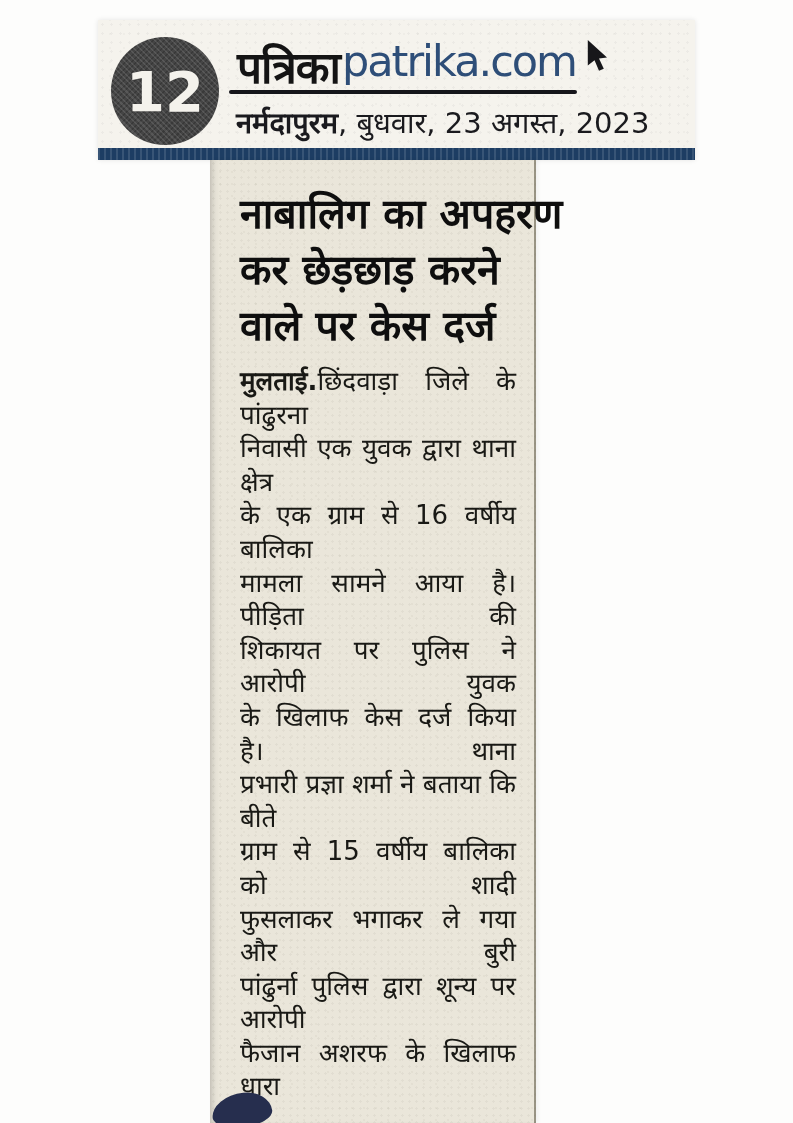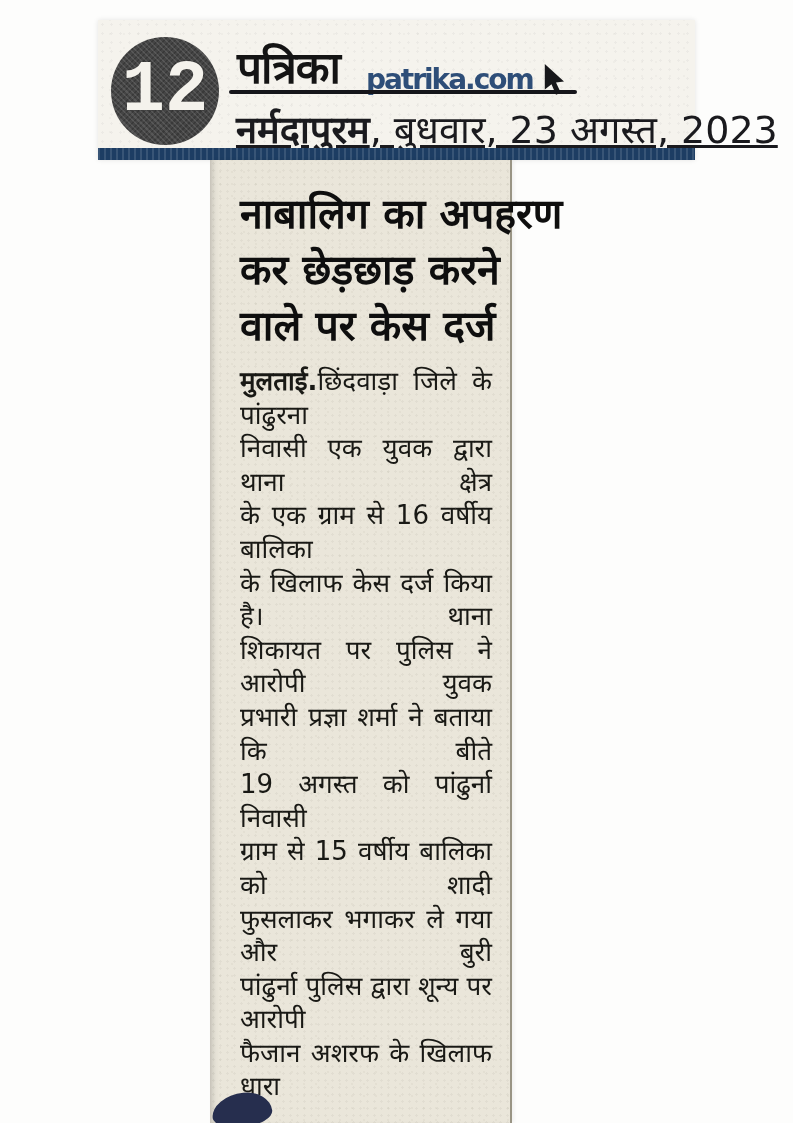--- a/index.html
+++ b/index.html
@@ -22,53 +22,52 @@
     background-position:0 0,5px 7px;
     box-shadow:0 0 5px rgba(0,0,0,0.10);
   }
   .page-circle{
     position:absolute;left:13px;top:17px;width:108px;height:108px;
     border-radius:50%;
     background-color:#454545;
     background-image:repeating-linear-gradient(45deg,rgba(255,255,255,0.10) 0 1.5px,transparent 1.5px 4px),
                      repeating-linear-gradient(-45deg,rgba(0,0,0,0.18) 0 1.5px,transparent 1.5px 4px);
     display:flex;align-items:center;justify-content:center;
-    color:#f4f2ec;font-size:72px;font-weight:800;
+    color:#f4f2ec;font-size:56px;font-weight:800;
     text-shadow:0 0 2px rgba(0,0,0,0.4);
-    font-family:Liberation Mono, monospace;
   }
   .brand-row{
     position:absolute;left:139px;top:16px;white-space:nowrap;
-    display:flex;align-items:flex-end;
+    display:flex;align-items:flex-start;
   }
   .brand-hindi{
     font-size:44px;font-weight:700;color:#141414;letter-spacing:-1px;
   }
   .brand-latin{
-    font-size:28px;font-weight:700;color:#2e4e78;margin-left:26px;letter-spacing:-2px;
+    font-size:43px;font-weight:400;color:#2e4e78;margin-left:2px;letter-spacing:-2px;
   }
   .cursor-icon{margin-left:10px;position:relative;top:4px;}
   .brand-underline{
     position:absolute;left:131px;top:70px;width:348px;height:4px;
     background:#15151a;border-radius:2px;
   }
   .dateline{
     position:absolute;left:138px;top:82px;white-space:nowrap;
-    font-size:38px;color:#1a1a1e;text-decoration:underline;
+    font-size:29px;color:#1a1a1e;
   }
   .dateline .city{font-weight:800;}
   .masthead-bar{
     position:absolute;left:0;right:0;bottom:0;height:12px;
     background:#1d3d63;
     background-image:repeating-linear-gradient(90deg,rgba(255,255,255,0.12) 0 2px,transparent 2px 6px);
   }
 
   
   .paper{
-    position:absolute;left:210px;top:160px;width:302px;height:963px;
+    position:absolute;left:210px;top:160px;width:326px;height:963px;
     background-color:#eae6da;
     background-image:
       radial-gradient(rgba(60,55,40,0.05) 1px, transparent 1.3px),
       radial-gradient(rgba(60,55,40,0.04) 1px, transparent 1.3px);
     background-size:7px 7px,12px 12px;
     background-position:0 0,4px 6px;
     border-right:2px solid rgba(85,80,62,0.55);
     box-shadow:inset 7px 0 9px -7px rgba(0,0,0,0.30), 2px 0 4px rgba(0,0,0,0.06);
     box-sizing:border-box;
     padding:26px 18px 0 30px;
@@ -120,24 +119,24 @@
       <div class="h-line">कर छेड़छाड़ करने</div>
       <div class="h-line">वाले पर केस दर्ज</div>
     </div>
 
     <div class="body-copy">
       <div class="body-line">
         <span class="lead">मुलताई.</span><span>छिंदवाड़ा जिले के पांढुरना</span>
       </div>
       <div class="body-line">निवासी एक युवक द्वारा थाना क्षेत्र</div>
       <div class="body-line">के एक ग्राम से 16 वर्षीय बालिका</div>
+      <div class="body-line">मामला सामने आया है। पीड़िता की</div>
+      <div class="body-line">शिकायत पर पुलिस ने आरोपी युवक</div>
       <div class="body-line">के खिलाफ केस दर्ज किया है। थाना</div>
-      <div class="body-line">शिकायत पर पुलिस ने आरोपी युवक</div>
       <div class="body-line">प्रभारी प्रज्ञा शर्मा ने बताया कि बीते</div>
-      <div class="body-line">19 अगस्त को पांढुर्ना निवासी</div>
       <div class="body-line">ग्राम से 15 वर्षीय बालिका को शादी</div>
       <div class="body-line">फुसलाकर भगाकर ले गया और बुरी</div>
       <div class="body-line">पांढुर्ना पुलिस द्वारा शून्य पर आरोपी</div>
       <div class="body-line">फैजान अशरफ के खिलाफ धारा</div>
 
     </div>
 
     <div class="ink-blob"></div>
   </div>
 

